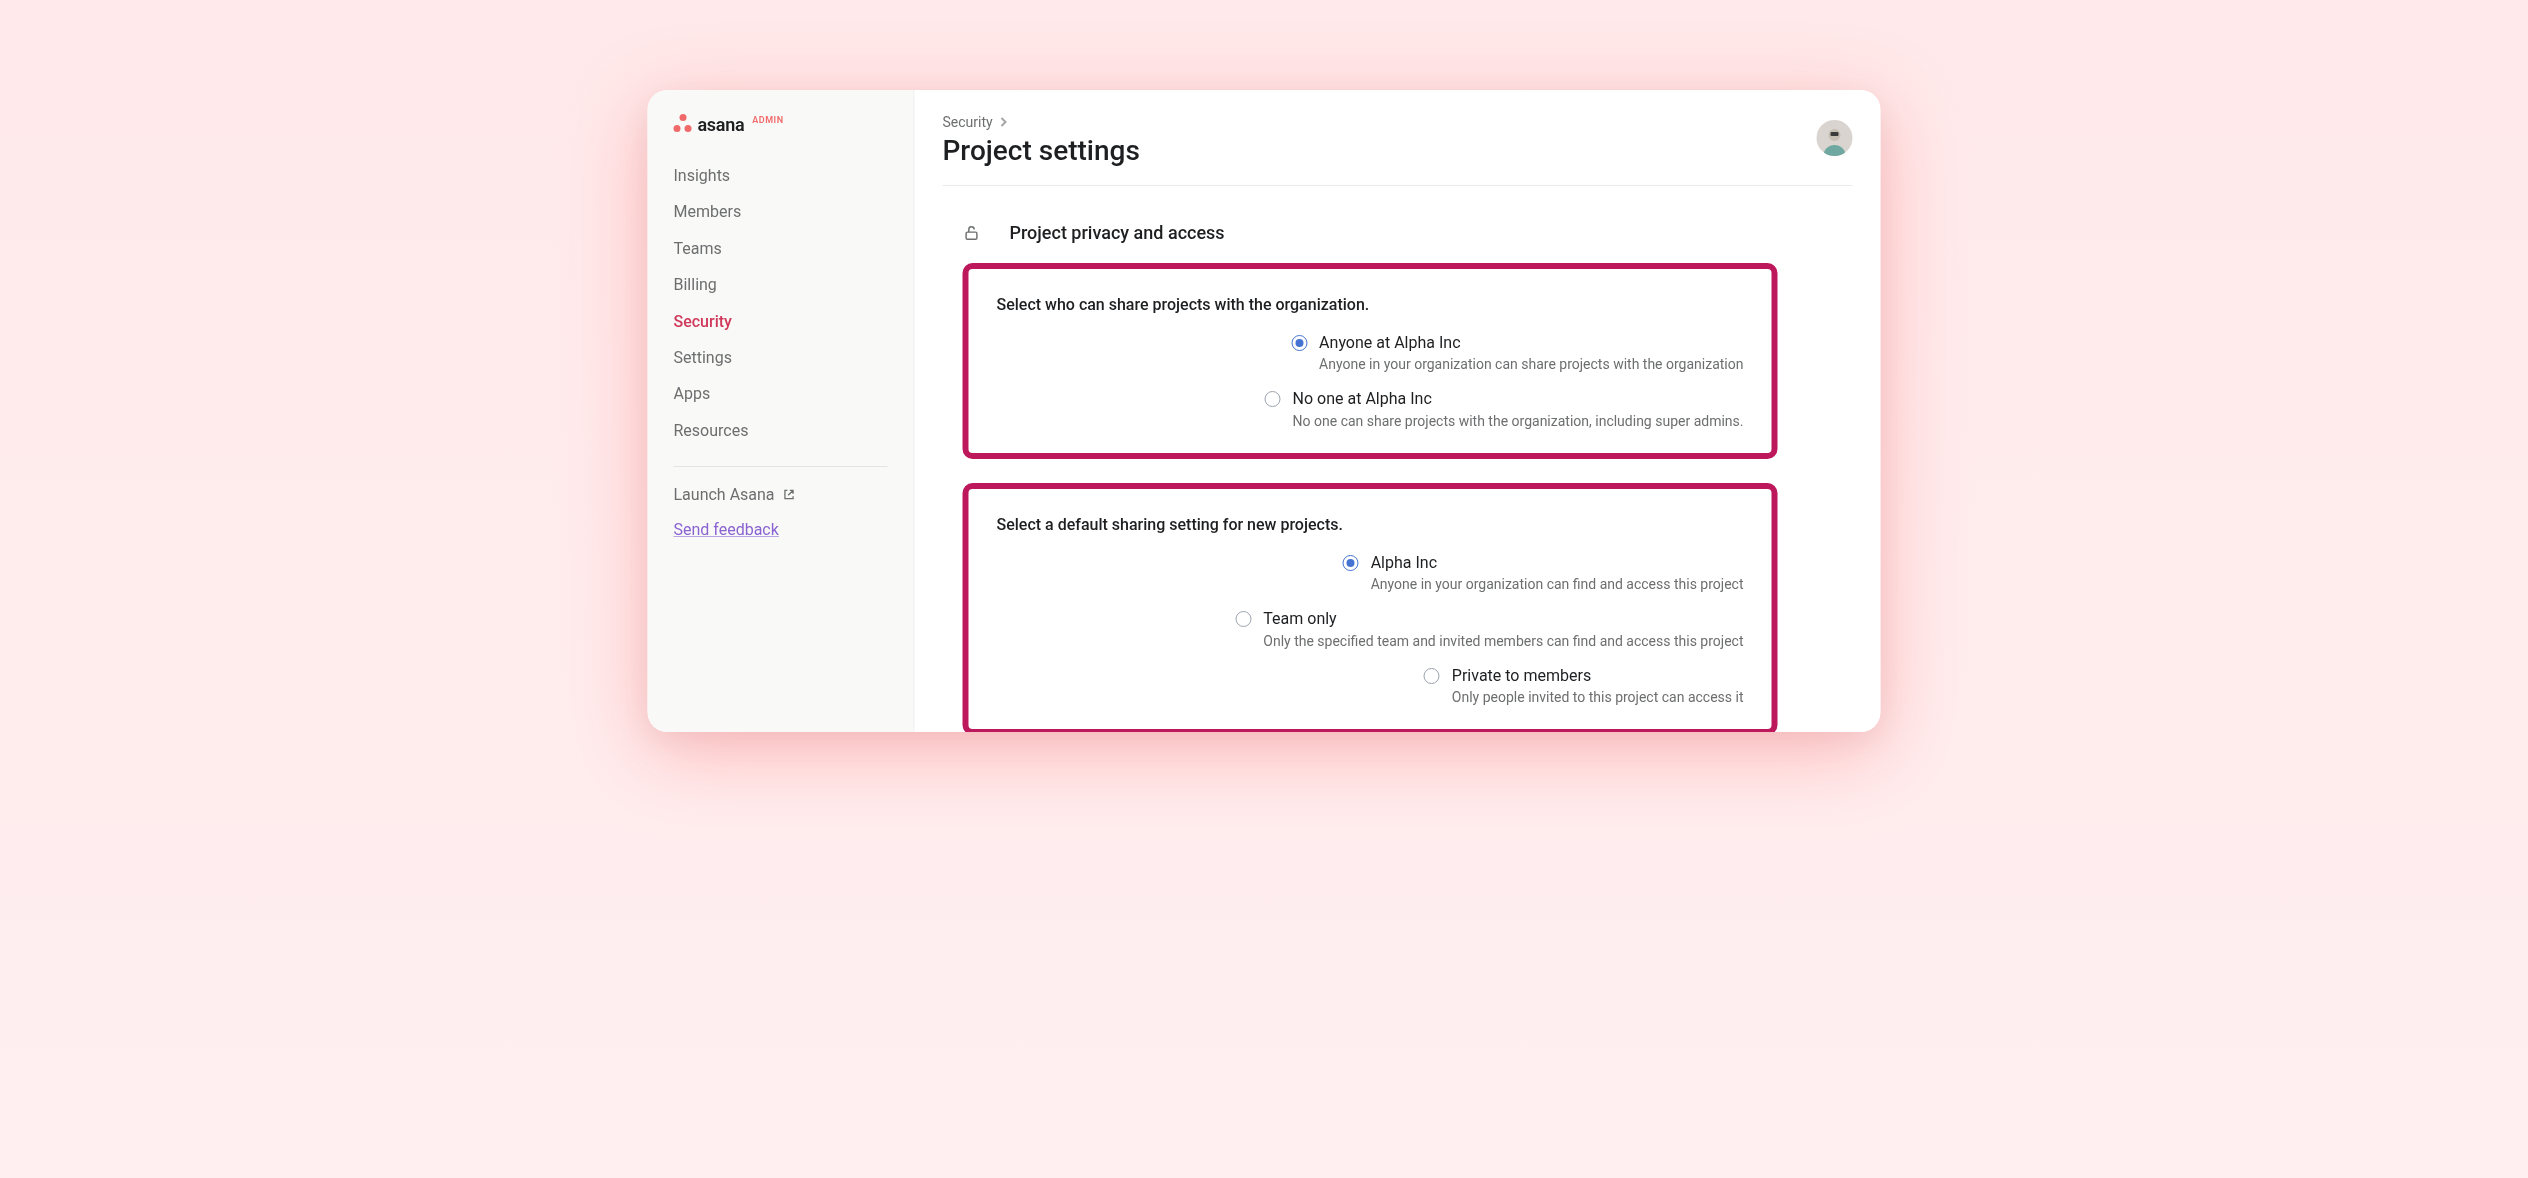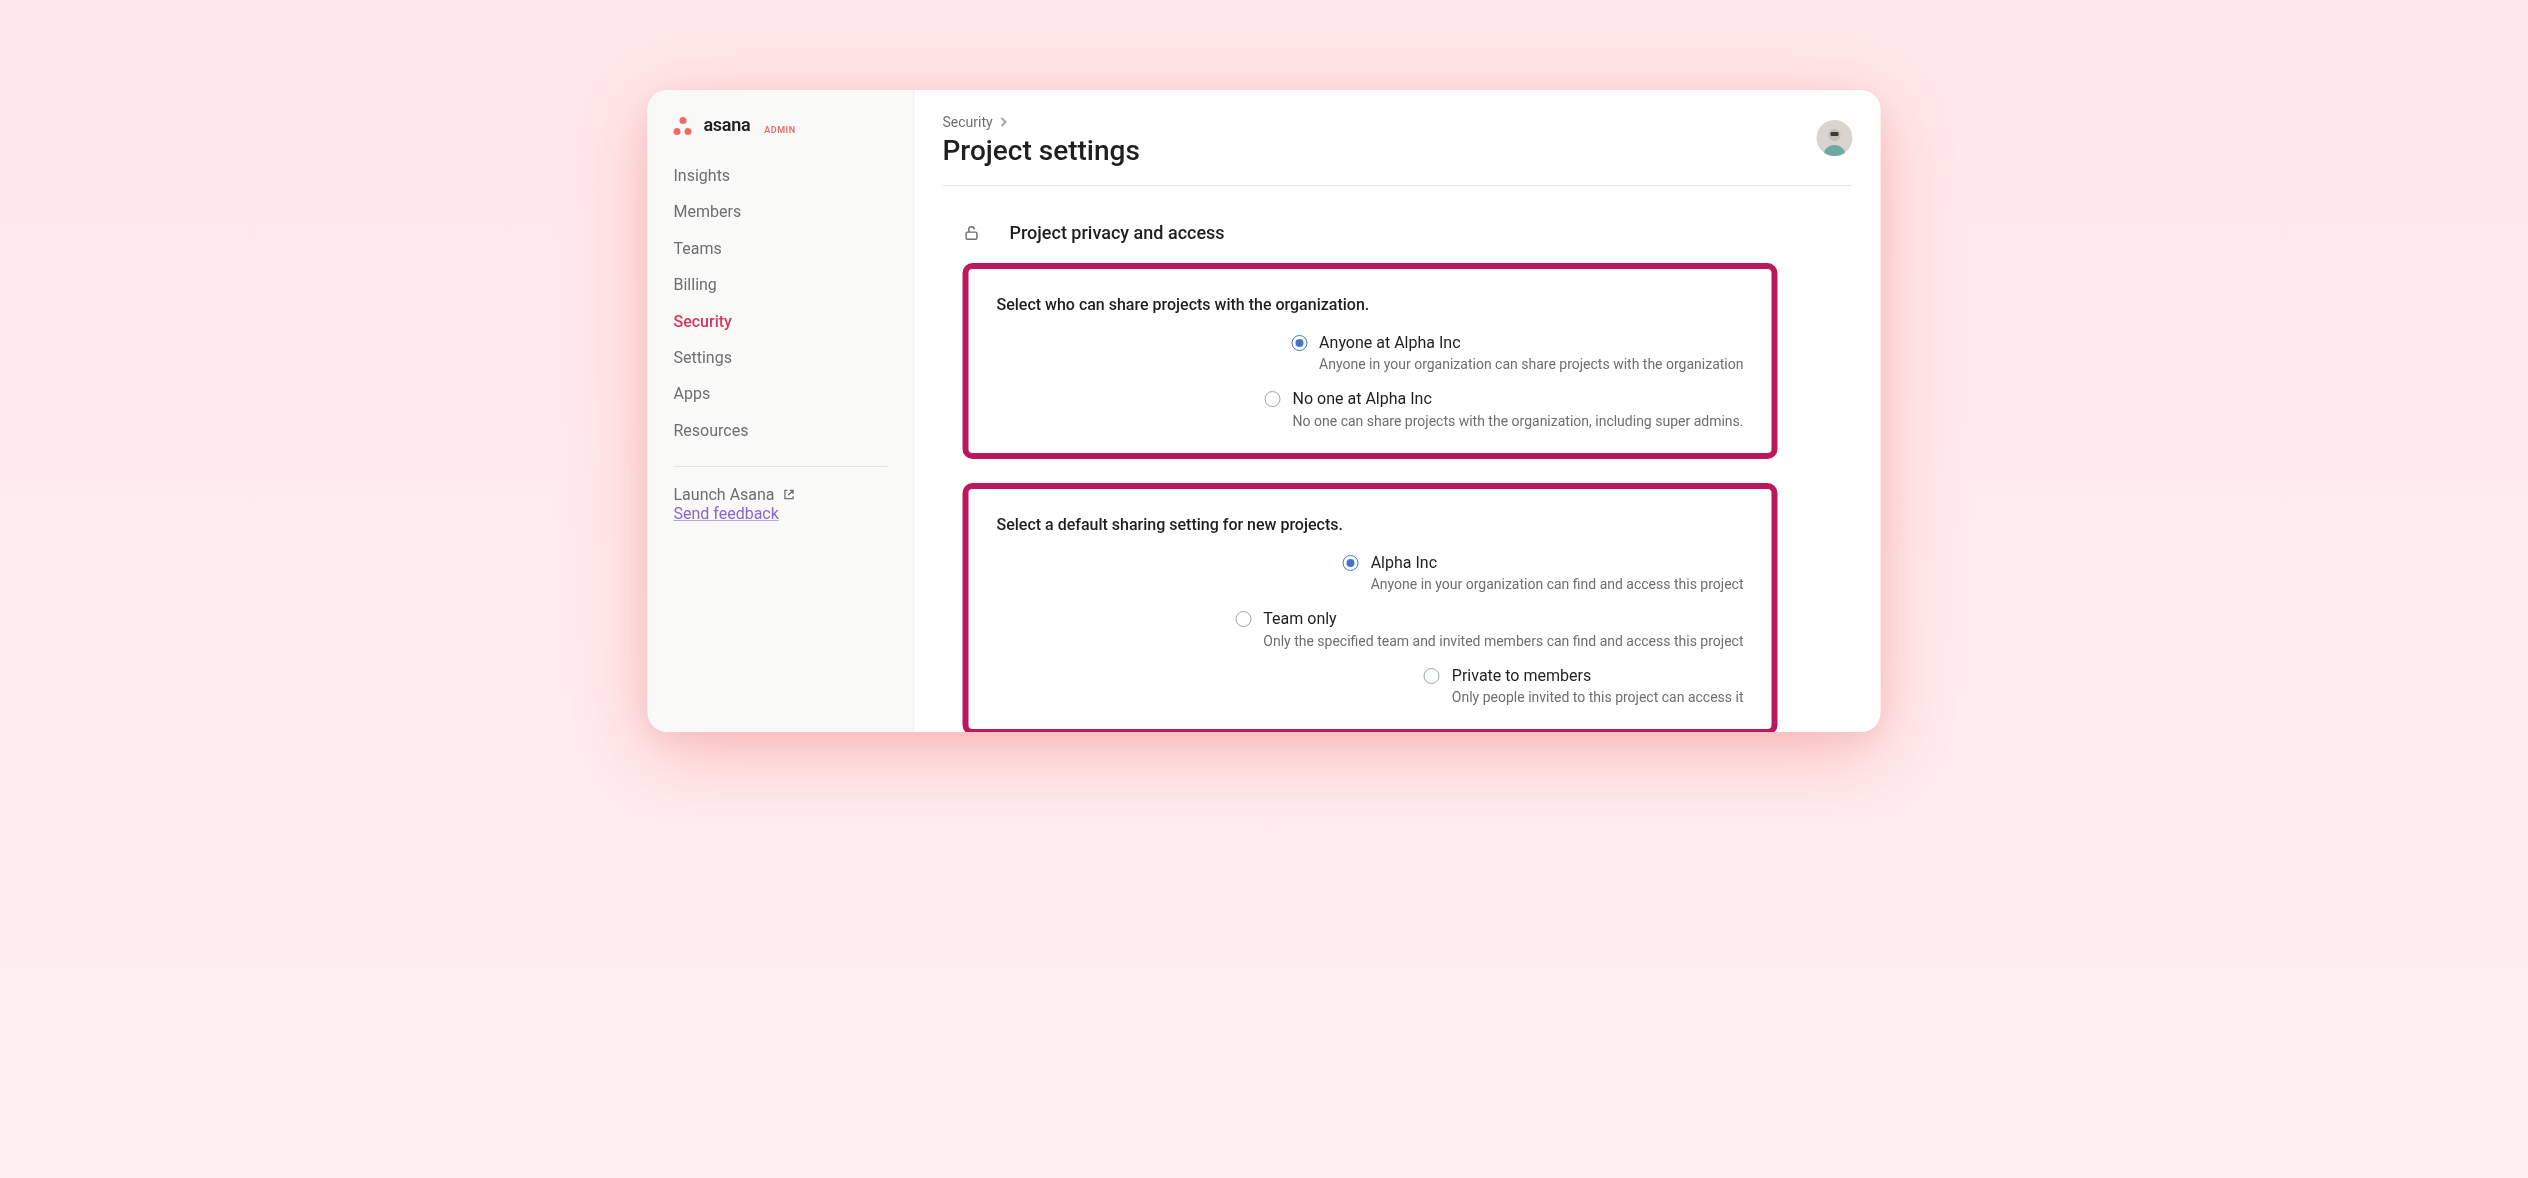--- a/index.html
+++ b/index.html
@@ -27,22 +27,22 @@
     .sidebar {
       width: 267px;
       background: #f9f9f8;
       border-right: 1px solid #ececec;
       padding: 24px 0 0 0;
       display: flex;
       flex-direction: column;
     }
     .logo-row {
       display: flex;
-      align-items: flex-end;
-      gap: 12px;
+      align-items: flex-start;
+      gap: 6px;
       padding: 0 26px 18px 26px;
     }
     .logo-dots {
       width: 18px; height: 18px;
       position: relative;
     }
     .logo-dots span {
       position: absolute; width: 7px; height: 7px; border-radius: 50%;
       background: #f06a6a;
     }
@@ -82,20 +82,21 @@
     }
     .sep {
       margin: 24px 26px 18px 26px;
       border: none;
       border-top: 1px solid #e4e4e3;
     }
     .secondary-nav {
       padding: 0 26px;
       display: flex;
       flex-direction: column;
+      gap: 16px;
     }
     .launch-row {
       display: flex; align-items: center; gap: 8px;
       font-size: 16px; color: #6d6e6f; cursor: pointer;
     }
     .ext-icon {
       width: 13px; height: 13px;
       stroke: #6d6e6f; stroke-width: 1.6; fill: none;
     }
     .feedback-link {

